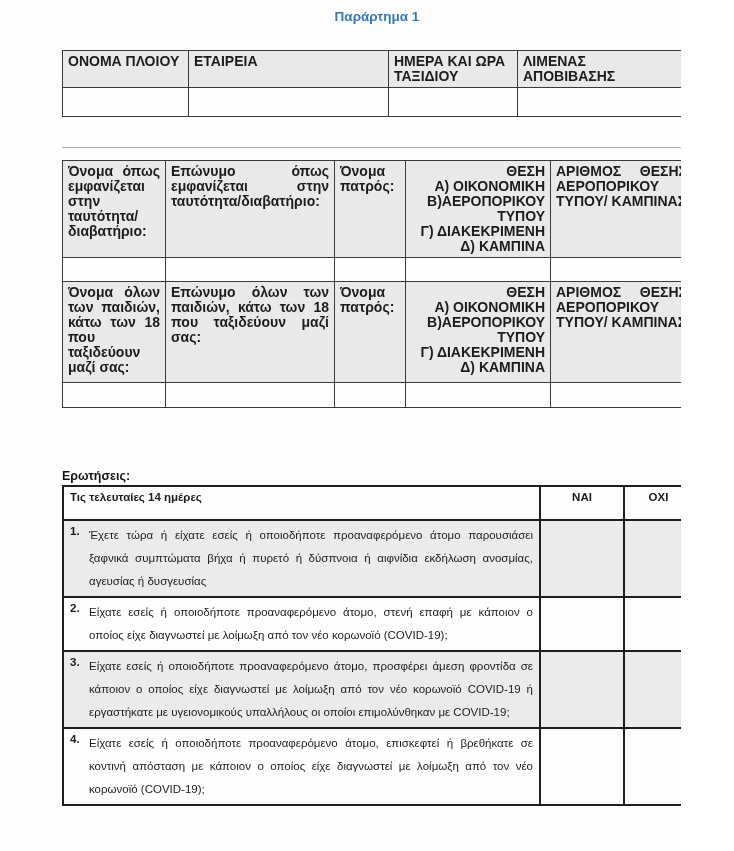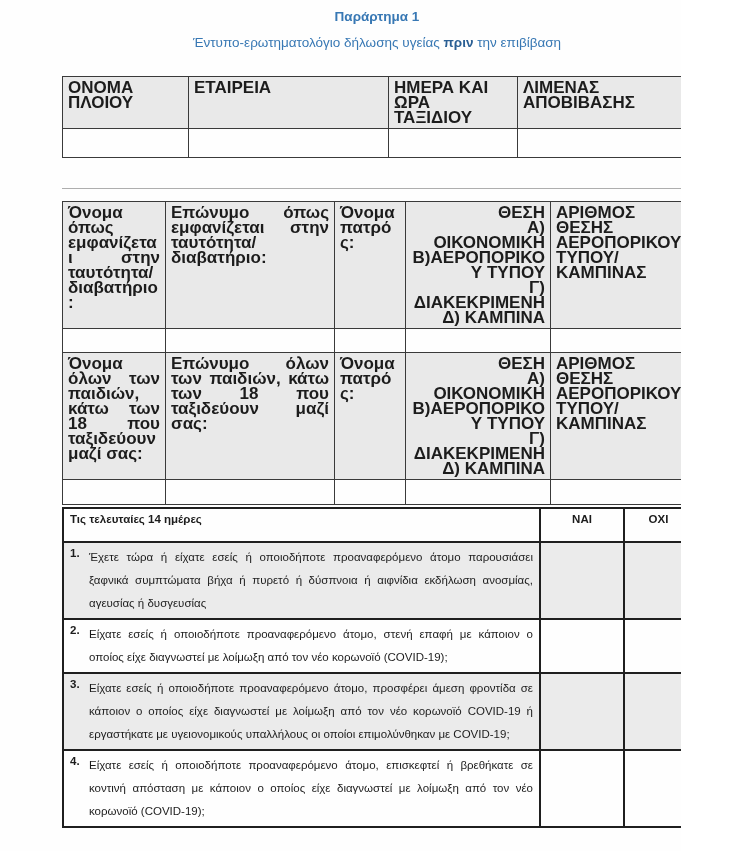--- a/index.html
+++ b/index.html
@@ -15,21 +15,21 @@
   .subtitle { text-align:center; font-size:13.5px; margin-top:11px;
               color:var(--title-blue,#3878b4); }
   .subtitle b { color:var(--title-blue-dark,#2a5f94); }
   .note     { text-align:center; font-weight:bold; font-size:12.5px;
               color:#141414; margin-top:13px; }
 
   table { border-collapse:collapse; table-layout:fixed; width:630px; }
   .t1, .t2 { }
   .t1 th, .t1 td, .t2 th, .t2 td {
     border:1.5px solid var(--border-dark,#3a3a3a);
-    padding:3px 5px; font-size:17px; vertical-align:top;
+    padding:3px 5px; font-size:14px; vertical-align:top;
     line-height:15px; word-wrap:break-word;margin-top:38px;
   }
   th { text-align:left; font-weight:bold; }
   .gray { background:var(--header-gray,#e9e9e9); }
 
   .t1 { margin-top:26px; }
   .r-t1head    { height:26px; }
   .r-t1empty   { height:29px; }
   .r-t1phone   { height:34px; }
   .pad-wrap    { padding-right:28px !important; }
@@ -61,25 +61,20 @@
   .qtext { flex:1; text-align:justify; line-height:23px; }
 </style>
 </head>
 <body>
 
 <div class="page">
   <div class="content">
 
     <div class="title">Παράρτημα 1</div>
 
-    <div class="subtitle">
-      <span>Έντυπο-ερωτηματολόγιο δήλωσης υγείας</span>
-      <b>πριν</b>
-      <span>την επιβίβαση</span>
-    </div>
 
 
     <table class="t1">
       <colgroup>
           <col style="width:126px">
           <col style="width:200px">
           <col style="width:129px">
           <col style="width:175px">
         </colgroup>
       <tbody>
@@ -145,20 +140,21 @@
       <tr class="r-t2gapB">
         <td></td>
         <td></td>
         <td></td>
         <td></td>
         <td></td>
       </tr>
     </tbody>
       </table>
 
+    <div class="q-label">Ερωτήσεις:</div>
 
     <table class="qt">
       <colgroup>
           <col style="width:477px">
           <col style="width:84px">
           <col style="width:69px">
         </colgroup>
       <tbody>
           <tr class="r-qhead">
         <th class="qhead-left">Τις τελευταίες 14 ημέρες</th>

